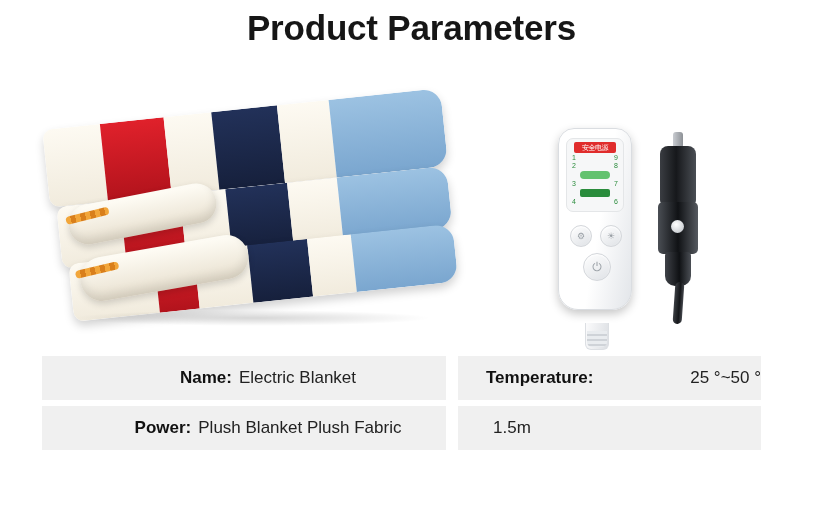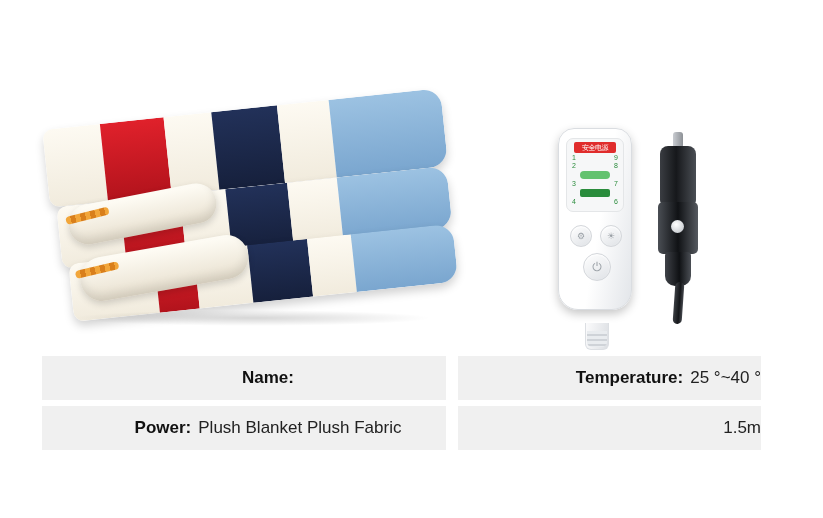--- a/index.html
+++ b/index.html
@@ -291,33 +291,34 @@
   }
   .cell-left {
     width: 404px;
     background: #f0f0f0;
     justify-content: center;
     padding-left: 48px;
   }
   .cell-right {
     width: 303px;
     background: #f0f0f0;
-    justify-content: flex-end;
+    justify-content: space-between;
     padding-left: 28px;
   }
   .cell-left.blank, .cell-right.blank { background: #ffffff; }
   .gap { width: 12px; height: 44px; background: #ffffff; }
   .gap-outer { width: 42px; height: 44px; background: #ffffff; }
   .row-gap { height: 6px; background: #ffffff; }
 </style>
 </head>
 <body>
 
 <div class="page">
 
+  <div class="title">Product Parameters</div>
 
   <div class="blanket-wrap">
     <div class="blanket">
       <div class="stack">
         <div class="band-row row-top">
           <div class="band b-white" style="width:58px"></div>
           <div class="band b-red" style="width:64px"></div>
           <div class="band b-white" style="width:48px"></div>
           <div class="band b-navy" style="width:66px"></div>
           <div class="band b-white" style="width:52px"></div>
@@ -388,25 +389,26 @@
     </div>
 
   </div>
 
   <div class="spec">
 
     <div class="spec-row">
       <div class="gap-outer"></div>
       <div class="cell cell-left">
         <span class="k">Name:</span>
+        <span class="v">Electric Blanket</span>
       </div>
       <div class="gap"></div>
       <div class="cell cell-right">
         <span class="k">Temperature:</span>
-        <span class="v">25 °~40 °</span>
+        <span class="v">25 °~50 °</span>
       </div>
       <div class="gap-outer"></div>
     </div>
 
     <div class="row-gap"></div>
 
     <div class="spec-row">
       <div class="gap-outer"></div>
       <div class="cell cell-left">
         <span class="k">Power:</span>

